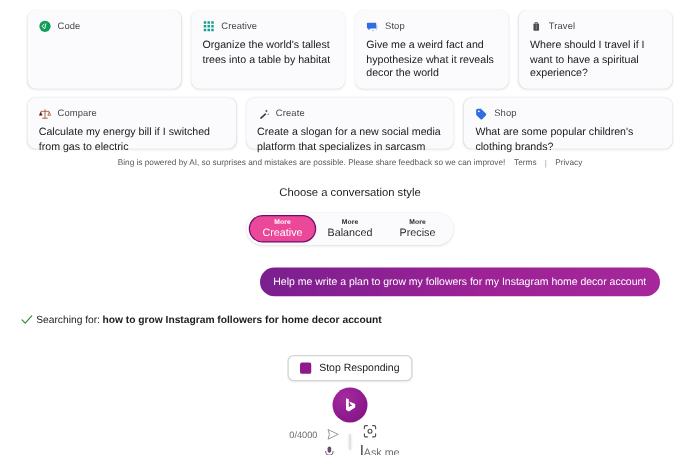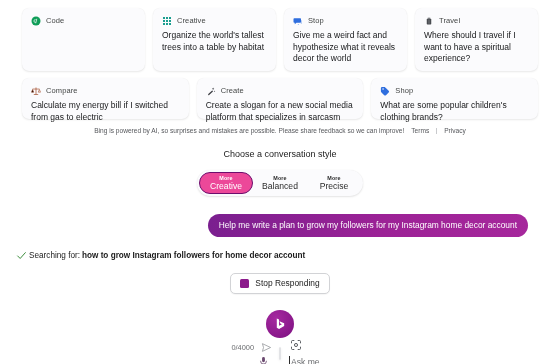--- a/index.html
+++ b/index.html
@@ -160,21 +160,21 @@
     align-items: center;
     gap: 2px;
     font-size: 8.2px;
     line-height: 11px;
     color: #1b1b1b;
   }
   .search-row .q { font-weight: bold; }
 
   
   .stop-zone {
-    margin-top: 12px;
+    margin-top: 23px;
     display: flex;
     justify-content: center;
   }
   .stop-btn {
     display: inline-flex;
     align-items: center;
     gap: 6px;
     border: 1px solid #d2d3d6;
     background: #ffffff;
     border-radius: 5px;

